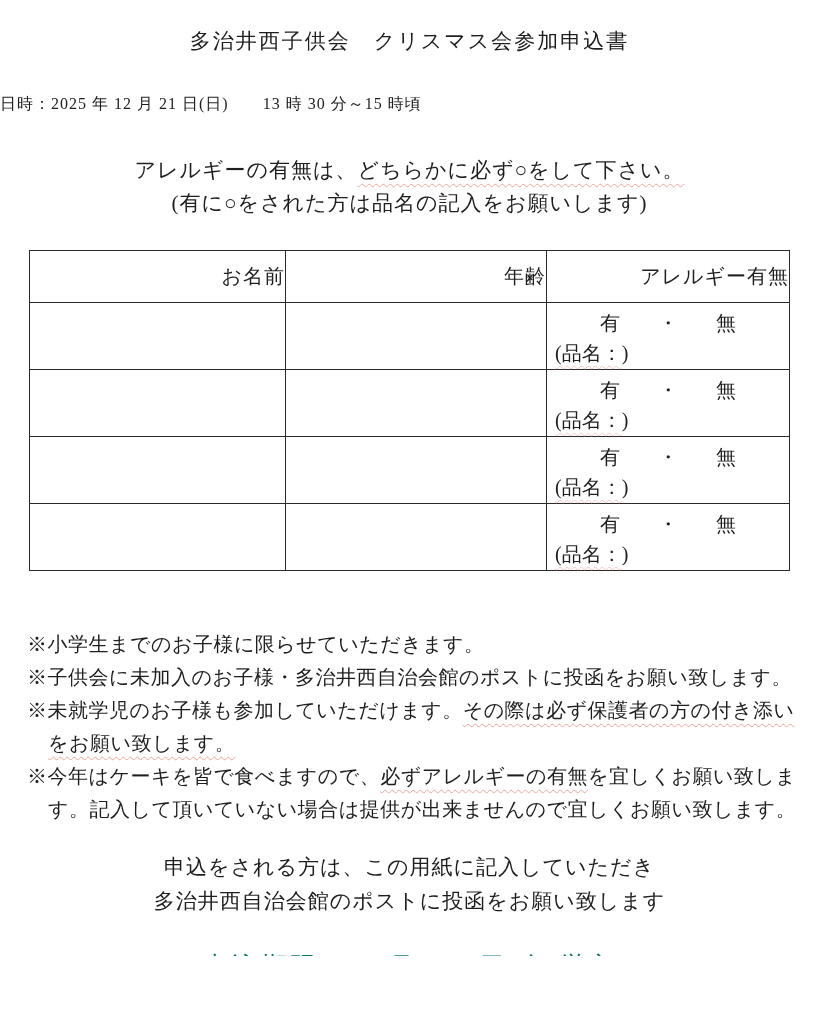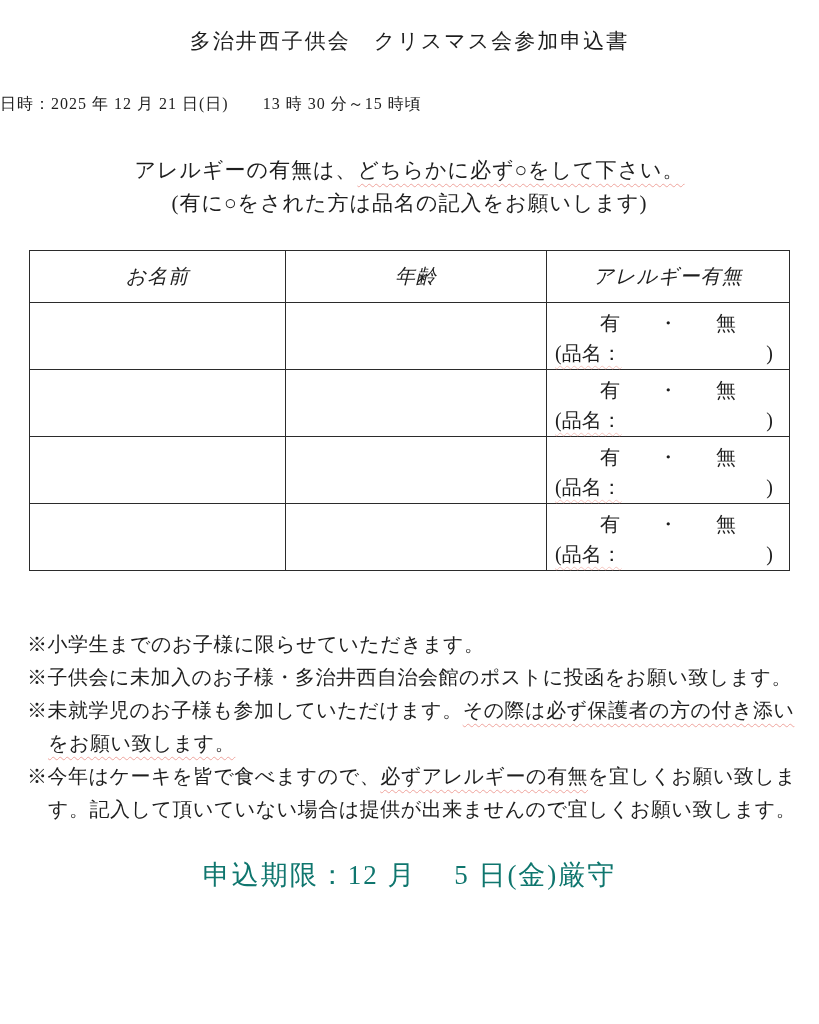--- a/index.html
+++ b/index.html
@@ -52,42 +52,39 @@
     width:760px;
   }
   table.apply th, table.apply td{
     border:1.5px solid #2b2b2b;
     font-weight:normal;
     font-size:20px;
     padding:0;
   }
   table.apply thead th{
     height:51px;
-    text-align:center;
+    text-align:right;
     vertical-align:middle;
     letter-spacing:1px;
-    font-style:italic;
   }
   table.apply tbody td{
     height:66px;
     vertical-align:top;
   }
   .allergy-cell-inner{padding:5px 0 0 0;}
   .yn{
     display:flex;
     justify-content:center;
     gap:38px;
     line-height:30px;
   }
   .item{
     display:flex;
-    justify-content:space-between;
     padding:0 16px 0 8px;
     line-height:30px;
-    gap:47px;
   }
   .notes{
     margin:57px 0 0 27px;
     font-size:20px;
     line-height:33px;
     letter-spacing:0.5px;
     width:782px;
   }
   .notes p{margin:0;}
   .notes p.indent{padding-left:21px;}
@@ -207,16 +204,20 @@
 
   <div class="notes">
     <p><span>※小学生までのお子様に限らせていただきます。</span></p>
     <p><span>※子供会に未加入のお子様・多治井西自治会館のポストに投函をお願い致します。</span></p>
     <p><span>※未就学児のお子様も参加していただけます。</span><span class="wavy">その際は必ず保護者の方の付き添い</span></p>
     <p class="indent"><span class="wavy">をお願い致します。</span></p>
     <p><span>※今年はケーキを皆で食べますので、</span><span class="wavy">必ずアレルギーの有無</span><span>を宜しくお願い致しま</span></p>
     <p class="indent"><span>す。記入して頂いていない場合は提供が出来ませんので宜しくお願い致します。</span></p>
   </div>
 
+  <div class="closing">
+    <div>申込をされる方は、この用紙に記入していただき</div>
+    <div>多治井西自治会館のポストに投函をお願い致します</div>
+  </div>
 
   <div class="deadline">申込期限：12 月　 5 日(金)厳守</div>
 
 </div>
 
 </body></html>

